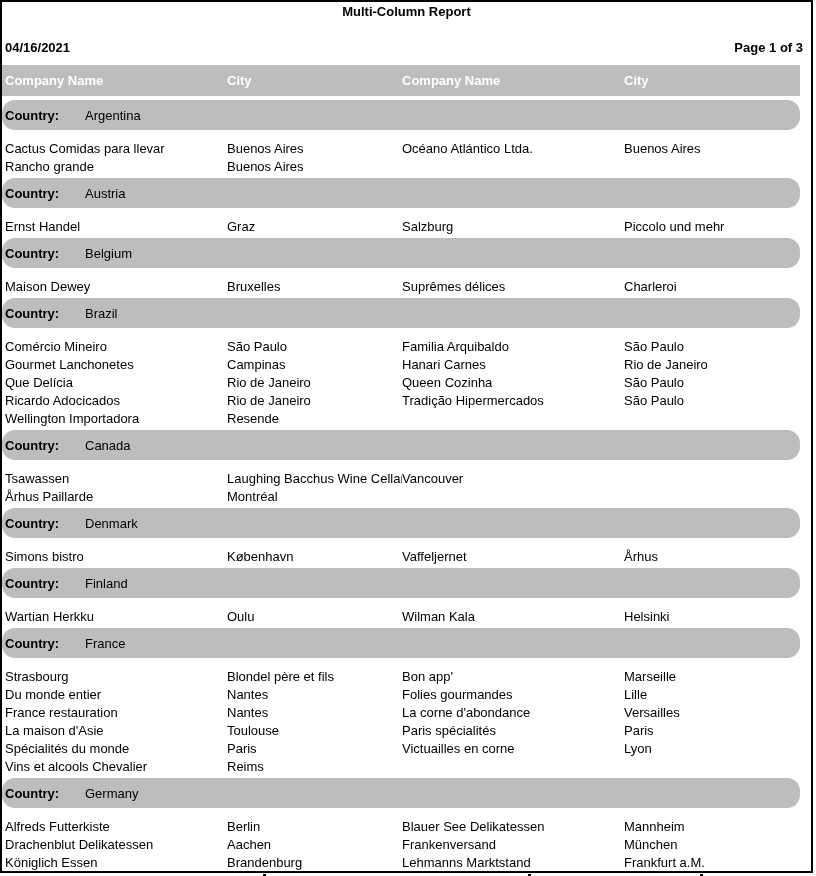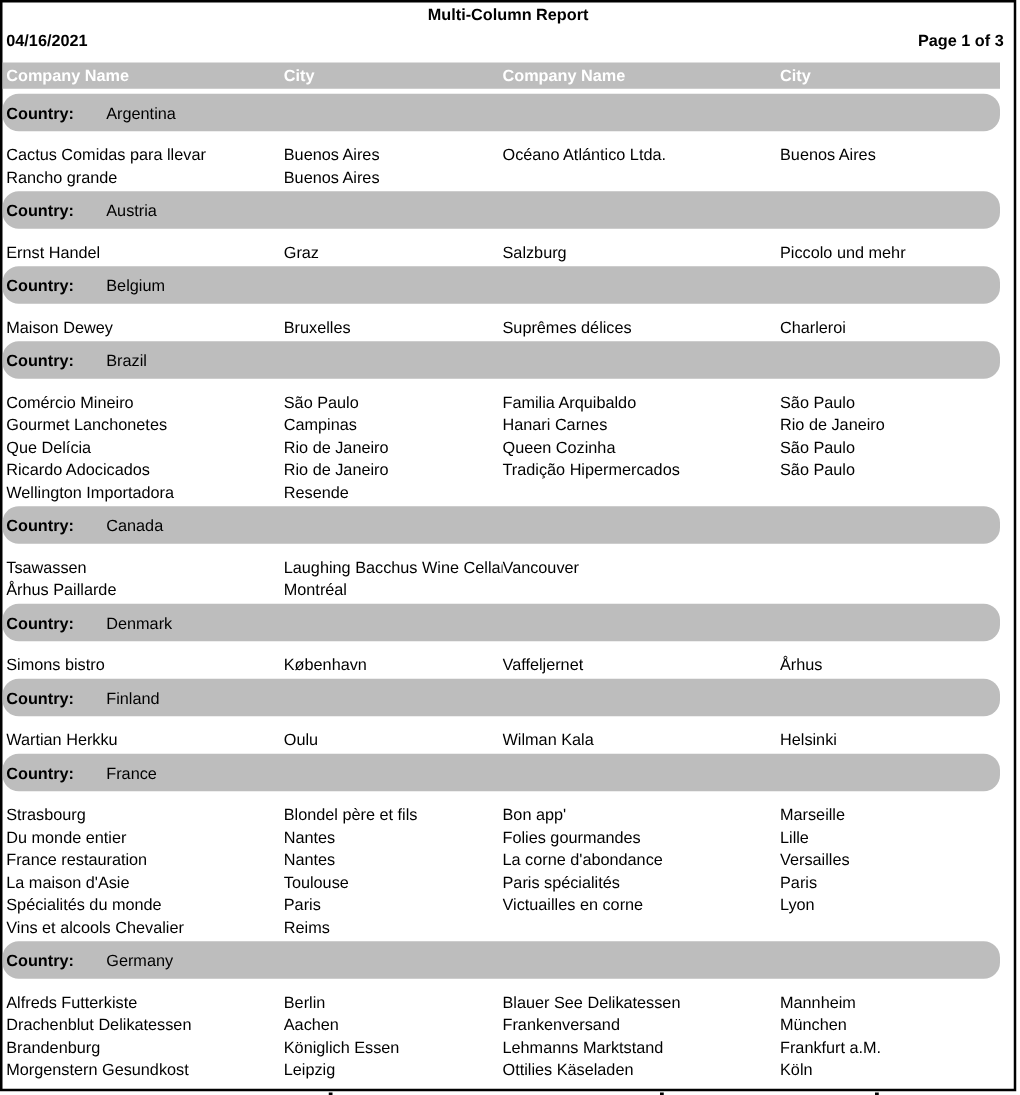--- a/index.html
+++ b/index.html
@@ -21,30 +21,30 @@
   }
   .report-title {
     margin-top: 2px;
     text-align: center;
     font-weight: bold;
     line-height: 16px;
   }
   .meta-row {
     display: flex;
     justify-content: space-between;
-    margin-top: 6px;
+    margin-top: 21px;
     padding: 0 8px 0 3px;
     font-weight: bold;
     line-height: 14px;
   }
   .col-header {
     margin-top: 10px;
     margin-bottom: 4px;
     width: 798px;
-    height: 21px;
+    height: 31px;
     background: var(--bar-gray, #BDBDBD);
     color: #ffffff;
     font-weight: bold;
     display: grid;
     grid-template-columns: 222px 175px 222px 176px;
     align-items: center;
     padding-left: 3px;
     box-sizing: border-box;
   }
   .country-bar {
@@ -265,22 +265,22 @@
             <span class="cell">Blauer See Delikatessen</span>
             <span class="cell">Mannheim</span>
           </div>
           <div class="data-row">
             <span class="cell">Drachenblut Delikatessen</span>
             <span class="cell">Aachen</span>
             <span class="cell">Frankenversand</span>
             <span class="cell">München</span>
           </div>
           <div class="data-row">
+            <span class="cell">Königlich Essen</span>
             <span class="cell">Brandenburg</span>
-            <span class="cell">Königlich Essen</span>
             <span class="cell">Lehmanns Marktstand</span>
             <span class="cell">Frankfurt a.M.</span>
           </div>
           <div class="data-row">
             <span class="cell">Morgenstern Gesundkost</span>
             <span class="cell">Leipzig</span>
             <span class="cell">Ottilies Käseladen</span>
             <span class="cell">Köln</span>
           </div>
         </div>

